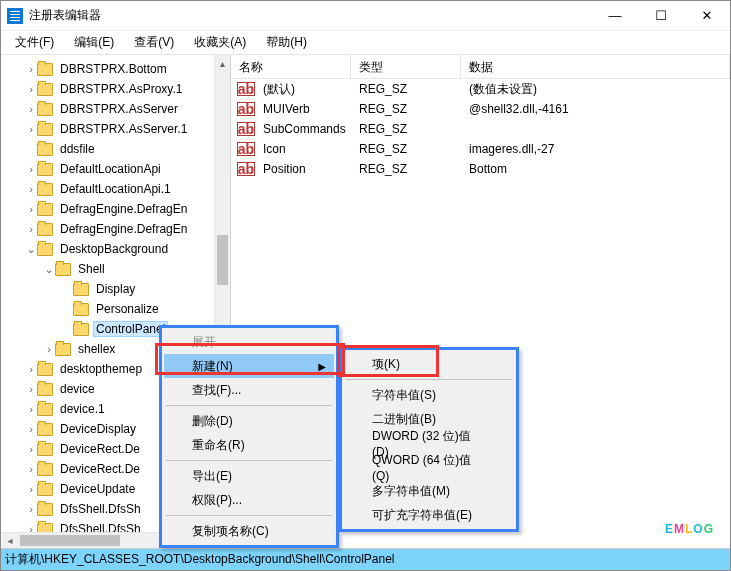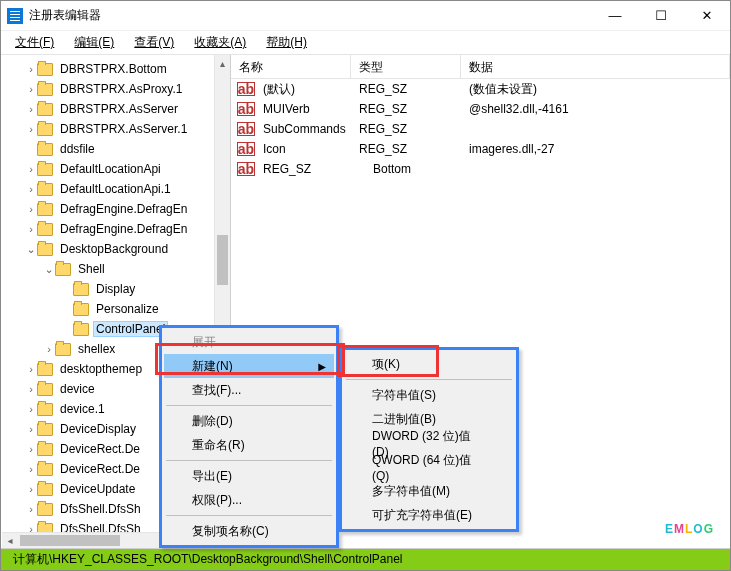--- a/index.html
+++ b/index.html
@@ -4,41 +4,41 @@
 <style>
 * { box-sizing: border-box; margin: 0; padding: 0; font-family: "Microsoft YaHei", "Segoe UI", sans-serif; font-size: 12px; }
 body { width: 731px; height: 571px; background: #fff; overflow: hidden; position: relative; border: 1px solid #888; }
 .titlebar { height: 30px; background: #fff; display: flex; align-items: center; border-bottom: 1px solid #eee; }
 .title-icon { width: 16px; height: 16px; margin: 0 6px; background: #0b78d7; position: relative; }
 .title-icon::before { content: ""; position: absolute; inset: 3px; background: repeating-linear-gradient(0deg,#fff 0 1px,transparent 1px 3px); }
 .title-text { flex: 1; }
 .win-btns { display: flex; }
 .win-btn { width: 46px; height: 30px; display: flex; align-items: center; justify-content: center; font-size: 13px; }
 .menubar { height: 24px; display: flex; align-items: center; padding: 0 4px; border-bottom: 1px solid #e5e5e5; }
-.menubar span { padding: 3px 10px; text-decoration: underline; }
+.menubar span { padding: 3px 10px; }
 .main { display: flex; height: calc(100% - 30px - 24px - 22px); }
 .tree-pane { width: 230px; border-right: 1px solid #d0d0d0; overflow: hidden; padding: 4px 0; position: relative; }
 .tree-pane .sb { position:absolute; right:0; top:0; bottom:0; width:16px; background:#f0f0f0; border-left:1px solid #e5e5e5; }
 .sb-thumb { position:absolute; left:2px; right:2px; top:180px; height:50px; background:#c1c1c1; }
 .sb-btn { position:absolute; left:0; right:0; height:16px; background:#f0f0f0; display:flex; align-items:center; justify-content:center; font-size:10px; color:#666;}
 .sb-up{top:0;} .sb-down{bottom:0;}
 .tree-item { display: flex; align-items: center; height: 20px; white-space: nowrap; }
 .twist { width: 12px; text-align: center; color: #666; font-size: 11px; }
 .folder { width: 16px; height: 13px; background: #ffd86b; border: 1px solid #c9a227; border-radius: 1px; margin-right: 4px; position: relative; }
 .folder::before { content:""; position:absolute; top:-3px; left:0; width:6px; height:3px; background:#ffd86b; border:1px solid #c9a227; border-bottom:none; border-radius:1px 1px 0 0;}
 .tree-label { padding: 1px 3px; }
 .tree-item.selected .tree-label { background: #cce8ff; border: 1px solid #99d1ff; padding: 0 2px; }
 .list-pane { flex: 1; position: relative; }
 .list-header { display: flex; height: 24px; border-bottom: 1px solid #e5e5e5; }
 .list-header span { padding: 4px 8px; border-right: 1px solid #e5e5e5; }
 .col-name { width: 120px; } .col-type { width: 110px; } .col-data { flex: 1; }
 .list-row { display: flex; height: 20px; align-items: center; }
 .list-row span { padding: 2px 8px; }
 .val-icon { width: 16px; height: 14px; border: 1px solid #b33; background: #fff; margin-left: 6px; display: inline-flex; align-items:center; justify-content:center; font-size:14px; color:#b33; font-weight:bold; flex-shrink:0;}
-.statusbar { position:absolute; left:0; right:0; bottom:0; height: 22px; border-top: 1px solid #d0d0d0; display: flex; align-items: center; padding: 0 12px; background: #84cc16; }
+.statusbar { position:absolute; left:0; right:0; bottom:0; height: 22px; border-top: 1px solid #d0d0d0; display: flex; align-items: center; padding: 0 4px; background: #7dd3fc; }
 .ctx-menu { position: absolute; background: #f0f0f0; border: 3px solid #3b82f6; box-shadow: 3px 3px 3px rgba(0,0,0,0.2); z-index: 10; padding: 2px; }
 .ctx1 { left: 158px; top: 324px; width: 180px; }
 .ctx2 { left: 338px; top: 346px; width: 180px; }
 .ctx-item { height: 24px; display: flex; align-items: center; padding: 0 28px 0 28px; position: relative; }
 .ctx-item.hl { background: #91c9f7; }
 .ctx-item.disabled { color: #888; }
 .ctx-arrow { position: absolute; right: 8px; font-size: 10px; }
 .ctx-sep { height: 1px; background: #c0c0c0; margin: 3px 2px; }
 .redbox { position: absolute; border: 3px solid #e33; z-index: 20; pointer-events: none; }
 .rb1 { left: 154px; top: 342px; width: 190px; height: 32px; }
@@ -228,20 +228,21 @@
           <span></span>
         </div>
         <div class="list-row">
           <span class="val-icon">ab</span>
           <span style="width:96px">Icon</span>
           <span style="width:110px">REG_SZ</span>
           <span>imageres.dll,-27</span>
         </div>
         <div class="list-row">
           <span class="val-icon">ab</span>
+          <span style="width:96px">Position</span>
           <span style="width:110px">REG_SZ</span>
           <span>Bottom</span>
         </div>
       </div>
   </div>
 </div>
 
 <div class="hsb" style="position:absolute; left:1px; bottom:22px; width:229px;">
   <div class="btn">◂</div>
   <div class="track">

